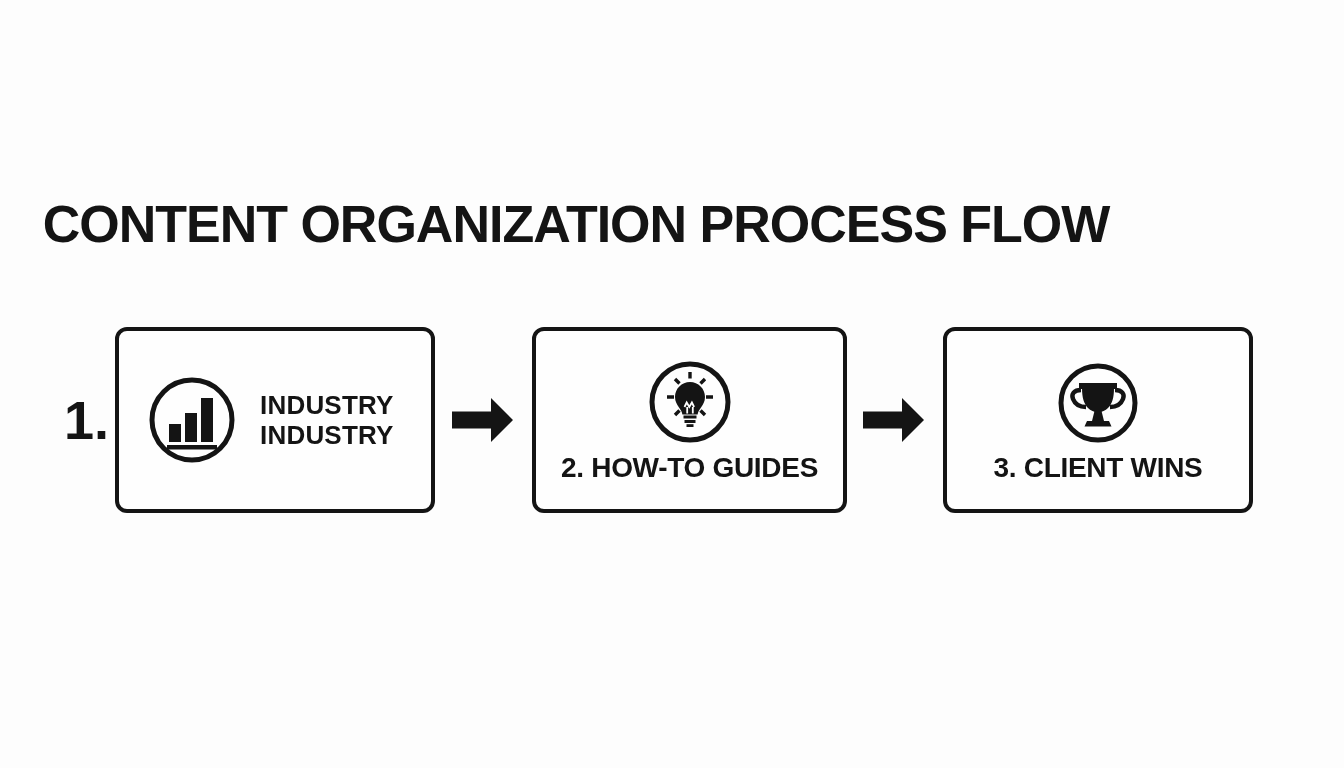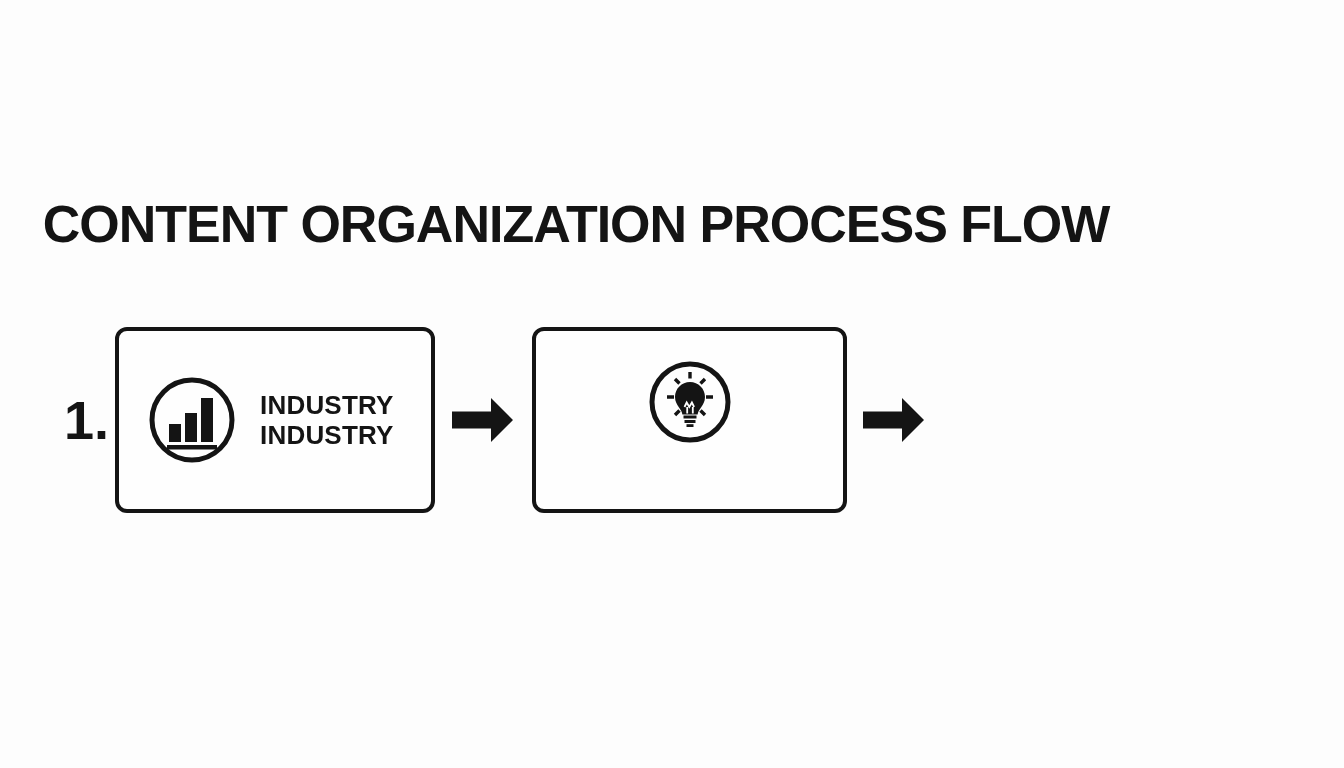--- a/index.html
+++ b/index.html
@@ -103,22 +103,37 @@
       <svg viewBox="0 0 84 84" aria-hidden="true">
         <circle cx="42" cy="42" r="38" fill="none" stroke="currentColor" stroke-width="5"></circle>
         <path d="M42,22 c8.3,0 15,6.7 15,15 c0,4.5 -2,7.6 -4,10.4 c-1.6,2.2 -3,4.3 -3.4,7.1 h-15.2 c-0.4,-2.8 -1.8,-4.9 -3.4,-7.1 c-2,-2.8 -4,-5.9 -4,-10.4 c0,-8.3 6.7,-15 15,-15 z" fill="currentColor"></path>
         <path d="M36.5,47 l2.2,-4.5 2.6,4.5 2.6,-4.5 2.2,4.5 M39.2,47 v6.5 M44.8,47 v6.5" fill="none" stroke="#fefefe" stroke-width="1.8"></path>
         <rect x="35.5" y="55.5" width="13" height="3" fill="currentColor"></rect>
         <rect x="36.5" y="60" width="11" height="3" fill="currentColor"></rect>
         <rect x="38.5" y="64.2" width="7" height="2.8" fill="currentColor"></rect>
         <path d="M42,12 v6.5 M27,19 l4.5,4.5 M57,19 l-4.5,4.5 M19,37 h7 M65,37 h-7 M27,55 l4.5,-4.5 M57,55 l-4.5,-4.5" fill="none" stroke="currentColor" stroke-width="3.4"></path>
       </svg>
     </span>
+    <div class="label-center">2. HOW-TO GUIDES</div>
   </div>
 
   <span class="arrow arrow2">
     <svg viewBox="0 0 62 46" aria-hidden="true">
       <polygon points="0,14.5 39,14.5 39,1 61,23 39,45 39,31.5 0,31.5" fill="currentColor"></polygon>
     </svg>
   </span>
 
+  <div class="box box3">
+    <span class="icon">
+      <svg viewBox="0 0 82 82" aria-hidden="true">
+        <circle cx="41" cy="41" r="37" fill="none" stroke="currentColor" stroke-width="5"></circle>
+        <path d="M24,28 c-7,0 -10,4 -8,9 c2,5 7,8 13,8" fill="none" stroke="currentColor" stroke-width="4.5"></path>
+        <path d="M58,28 c7,0 10,4 8,9 c-2,5 -7,8 -13,8" fill="none" stroke="currentColor" stroke-width="4.5"></path>
+        <rect x="22" y="21" width="38" height="6" fill="currentColor"></rect>
+        <path d="M25,26 h32 c0,10 -2,16 -6,20 c-2.5,2.6 -6,4.2 -10,4.2 s-7.5,-1.6 -10,-4.2 c-4,-4 -6,-10 -6,-20 z" fill="currentColor"></path>
+        <path d="M37.5,49 l-2.5,10 h12 l-2.5,-10 z" fill="currentColor"></path>
+        <path d="M30,59 h22 l2.5,5.5 h-27 z" fill="currentColor"></path>
+      </svg>
+    </span>
+    <div class="label-center">3. CLIENT WINS</div>
+  </div>
 
 </div>
 
 </body></html>

